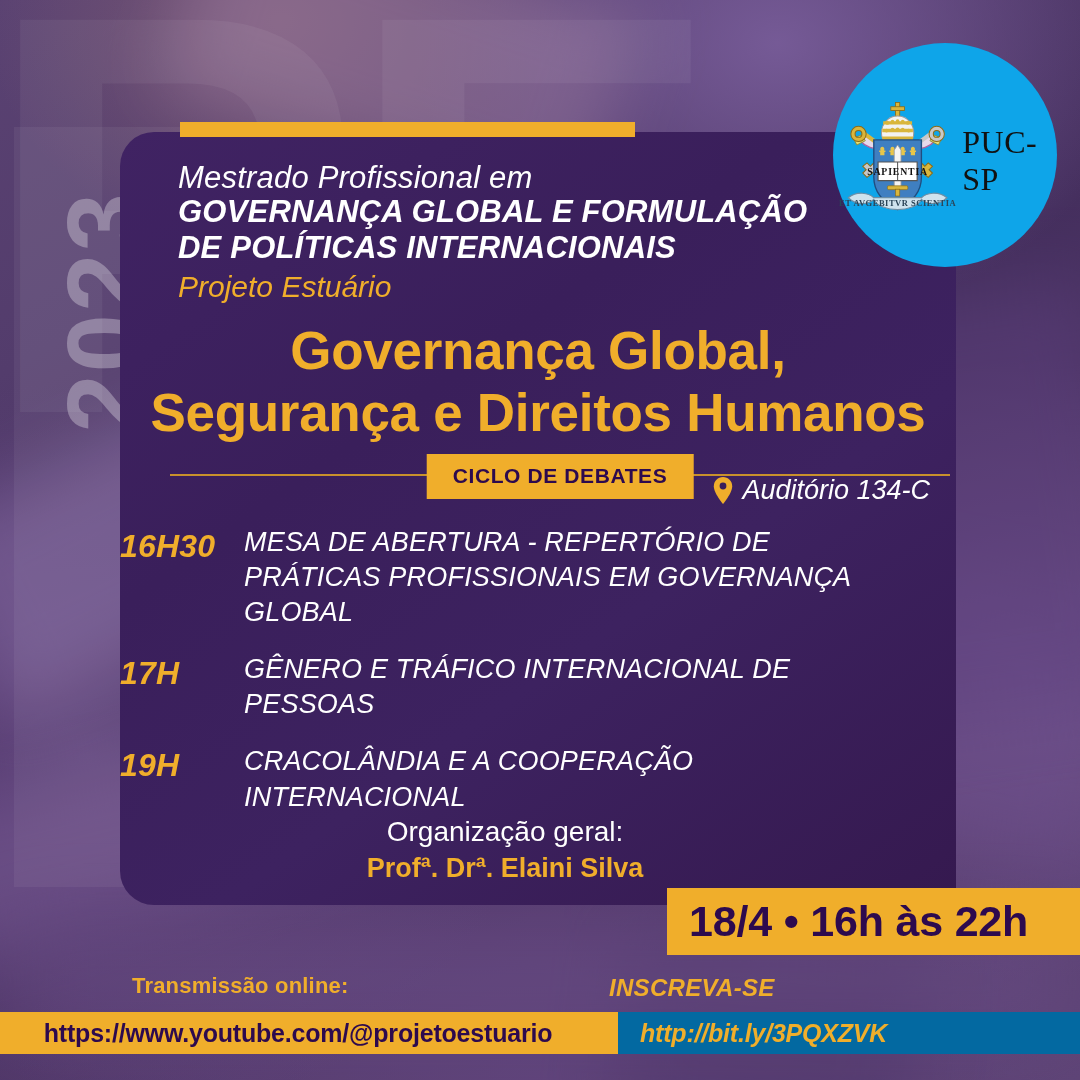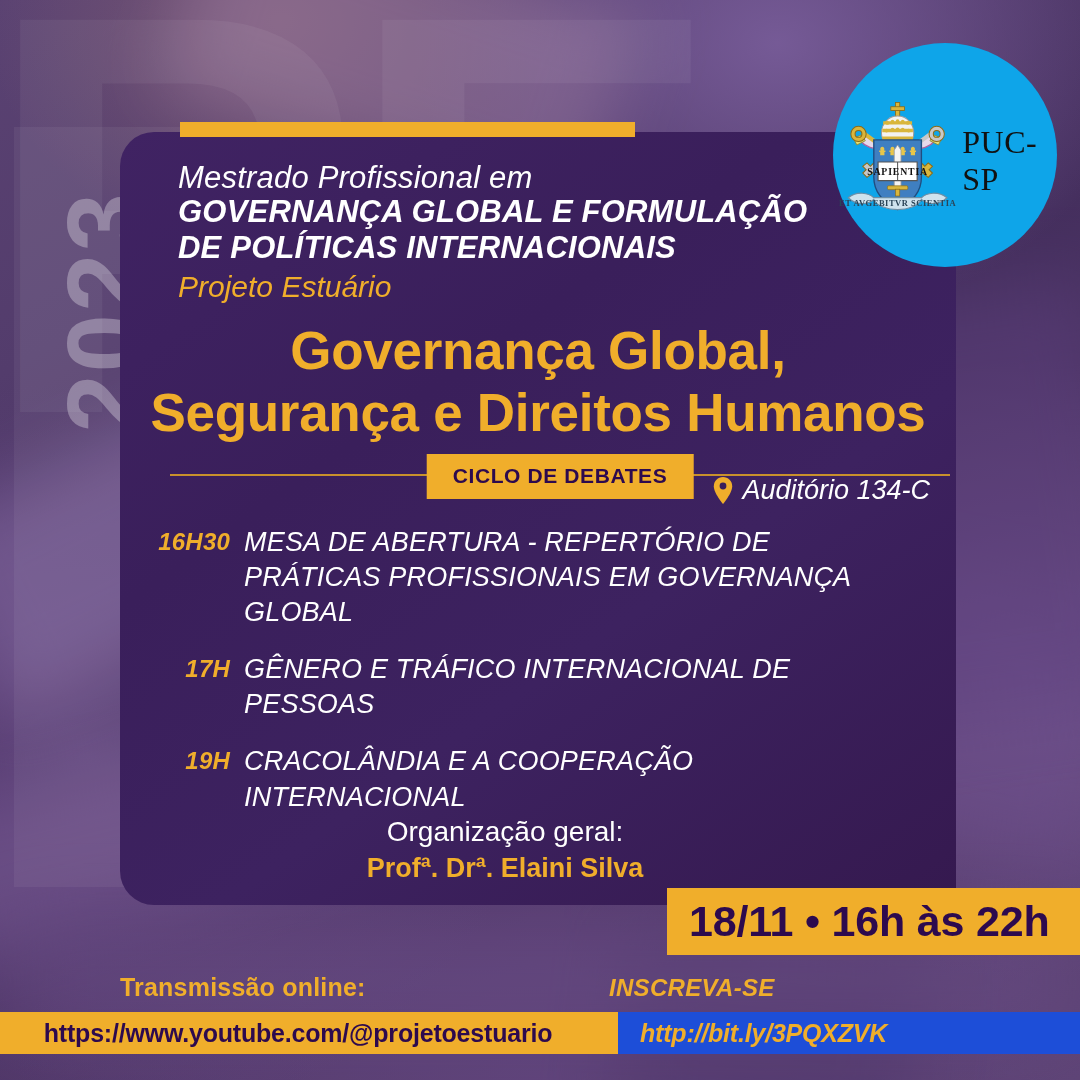--- a/index.html
+++ b/index.html
@@ -109,22 +109,22 @@
     position:absolute; right:26px; top:343px;
     display:flex; align-items:center; gap:9px;
     color:#ffffff; font-size:27px; font-style:italic; font-weight:400;
   }
   .pin{display:block; width:20px; height:27px; flex:0 0 auto;}
 
   .schedule{position:absolute; left:0; top:393px; width:836px; padding:0 20px 0 0;}
   .row{display:flex; align-items:flex-start; margin-bottom:22px;}
   .row:last-child{margin-bottom:0;}
   .time{
-    flex:0 0 124px; text-align:right; padding-right:14px;
-    color:#f0ae2b; font-size:24px; font-weight:800; font-style:italic;
+    flex:0 0 124px; padding-right:14px;
+    color:#f0ae2b; font-size:32px; font-weight:800; font-style:italic;
     letter-spacing:.2px; line-height:1.30; padding-top:1px;
   }
   .topic{
     flex:1 1 auto; color:#ffffff; font-size:27px; font-weight:400; font-style:italic;
     line-height:1.30; letter-spacing:.2px; max-width:610px;
   }
 
   .org{
     position:absolute; left:0; top:682px; width:836px; text-align:center;
     padding-right:66px;
@@ -139,36 +139,36 @@
     display:flex; align-items:center;
     padding-left:22px;
   }
   .date-banner span{
     color:#2d0a4e; font-size:43px; font-weight:800; letter-spacing:-.2px;
     white-space:nowrap;
   }
 
   
   .foot-label-left{
-    position:absolute; left:120px; top:973px;
-    color:#f0ae2b; font-size:25px; font-weight:800; letter-spacing:.2px;
+    position:absolute; left:132px; top:973px;
+    color:#f0ae2b; font-size:22px; font-weight:800; letter-spacing:.2px;
   }
   .foot-label-right{
     position:absolute; left:609px; top:974px;
     color:#f0ae2b; font-size:24px; font-weight:800; font-style:italic; letter-spacing:.3px;
   }
   .bar-left{
     position:absolute; left:0; top:1012px; width:618px; height:42px;
     background:#f0ae2b; display:flex; align-items:center; justify-content:center;
     padding-right:22px;
   }
   .bar-left span{color:#2d0a4e; font-size:25px; font-weight:800; letter-spacing:-.2px;}
   .bar-right{
     position:absolute; left:618px; top:1012px; width:462px; height:42px;
-    background:#1d4ed8; display:flex; align-items:center; padding-left:22px;
+    background:#0369a1; display:flex; align-items:center; padding-left:22px;
   }
   .bar-right span{color:#f0ae2b; font-size:25px; font-weight:800; font-style:italic; letter-spacing:-.2px;}
 
   
   .logo{
     position:absolute; left:833px; top:43px; width:224px; height:224px;
     border-radius:50%; background:#0ea5e9;
     display:flex; flex-direction:row; align-items:center; justify-content:flex-start;
     padding-top:14px;
   }
@@ -245,21 +245,21 @@
 
       <div class="org">
         <div class="org-label">Organização geral:</div>
         <div class="org-name">Profª. Drª. Elaini Silva</div>
       </div>
 
     </div>
   </div>
 
   <div class="date-banner">
-    <span>18/11 • 16h às 22h</span>
+    <span>18/4 • 16h às 22h</span>
   </div>
 
   <div class="foot-label-left">Transmissão online:</div>
   <div class="foot-label-right">INSCREVA-SE</div>
 
   <div class="bar-left">
     <span>https://www.youtube.com/@projetoestuario</span>
   </div>
   <div class="bar-right">
     <span>http://bit.ly/3PQXZVK</span>

